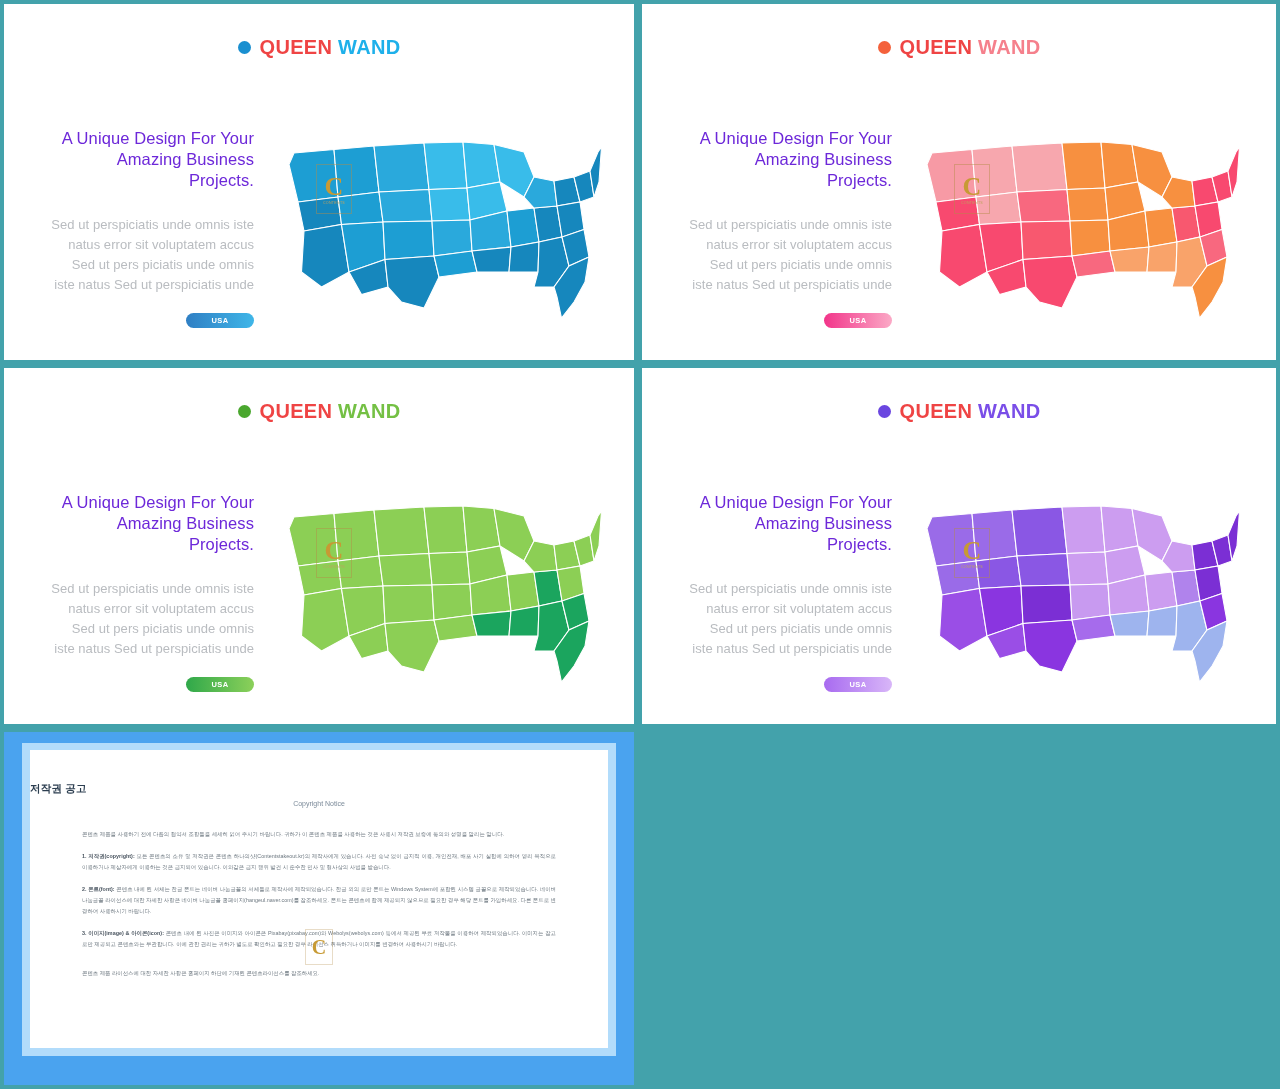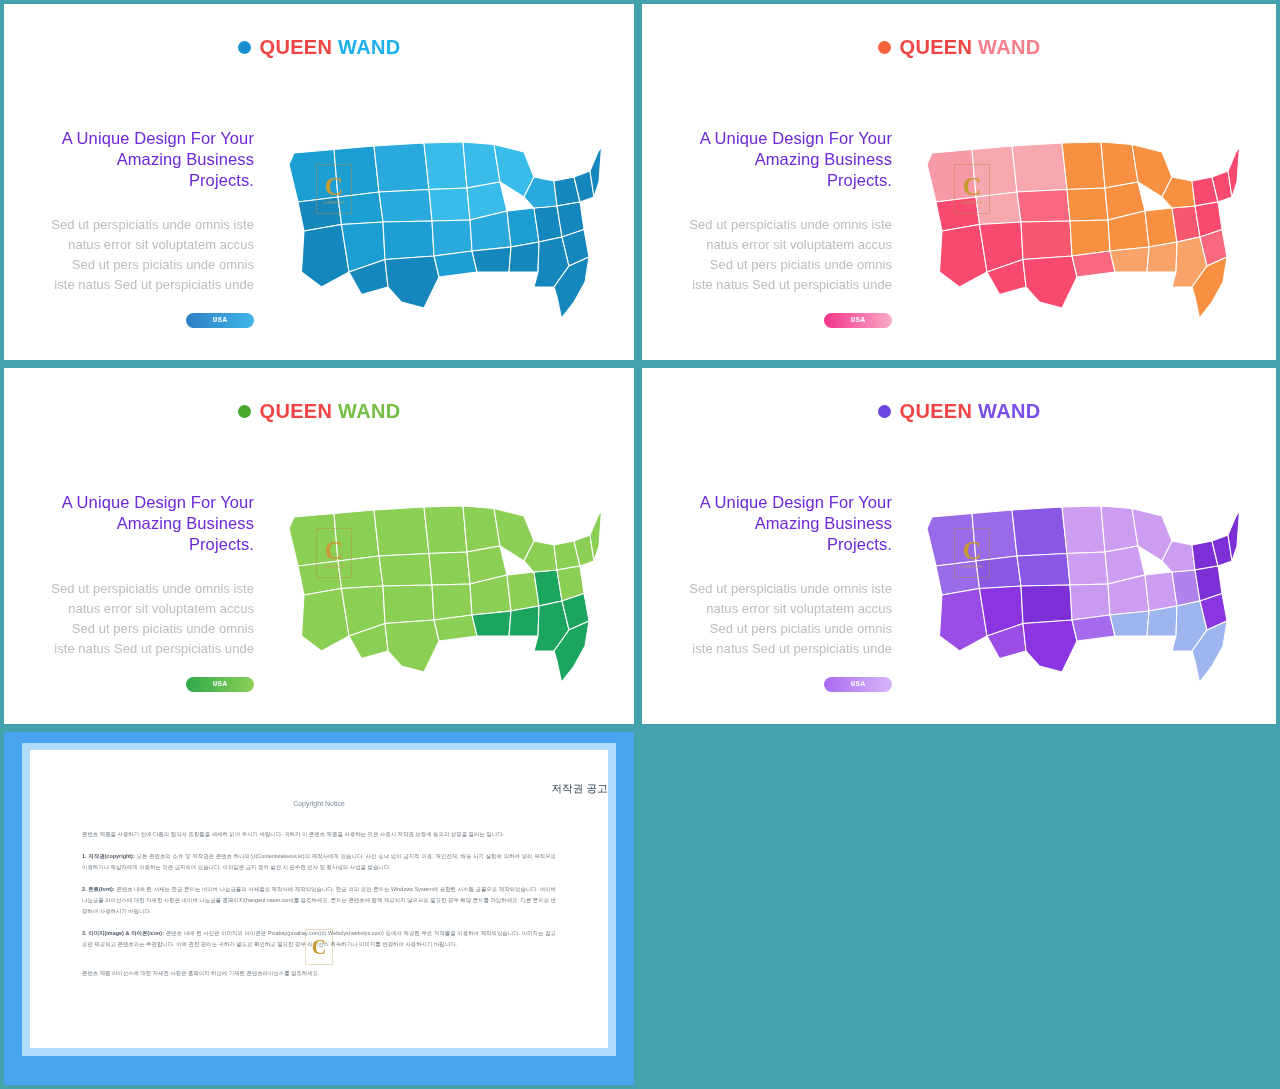--- a/index.html
+++ b/index.html
@@ -46,21 +46,21 @@
   }
   .sub{
     margin:24px 0 0 0;font-size:13px;line-height:20px;color:#b9bcc0;
     letter-spacing:.05px;
   }
   .pill{
     display:block;margin:18px 0 0 auto;width:68px;height:15px;
     border-radius:9px;border:0;cursor:pointer;
     color:#ffffff;font-size:7.5px;font-weight:bold;letter-spacing:.4px;
     line-height:15px;text-align:center;padding:0;
-    font-family:Liberation Mono, monospace;
+    font-family:Liberation Sans, sans-serif;
   }
 
   
   .mapwrap{position:absolute;left:270px;top:118px;width:330px;height:200px;}
   .mapwrap svg{width:100%;height:100%;display:block;}
   .wm{
     position:absolute;left:42px;top:42px;width:34px;height:48px;
     border:1px solid rgba(180,140,70,.45);
     display:flex;flex-direction:column;align-items:center;justify-content:center;
     pointer-events:none;
@@ -78,22 +78,22 @@
   }
   .docpanel .inner-border{
     position:absolute;left:18px;top:11px;right:18px;bottom:29px;
     background:#b2dcfb;
   }
   .page{
     position:absolute;left:26px;top:18px;right:26px;bottom:37px;
     background:#ffffff;overflow:hidden;
   }
   .doc-title{
-    margin:32px 0 0 0;text-align:right;font-size:10.5px;font-weight:normal;
-    color:#2c3e50;letter-spacing:.2px;padding-left:29px;
+    margin:32px 0 0 0;text-align:left;font-size:10.5px;font-weight:bold;
+    color:#2c3e50;letter-spacing:.2px;
   }
   .doc-sub{
     margin:4px 0 0 0;text-align:center;font-size:7px;color:#7b8a99;
   }
   .doc-body{position:relative;margin:22px 52px 0 52px;}
   .doc-p{
     font-size:5.4px;line-height:11px;color:#6d7880;margin:0 0 11px 0;
     text-align:justify;letter-spacing:.02px;
   }
   .doc-p b{color:#4a5560;}

